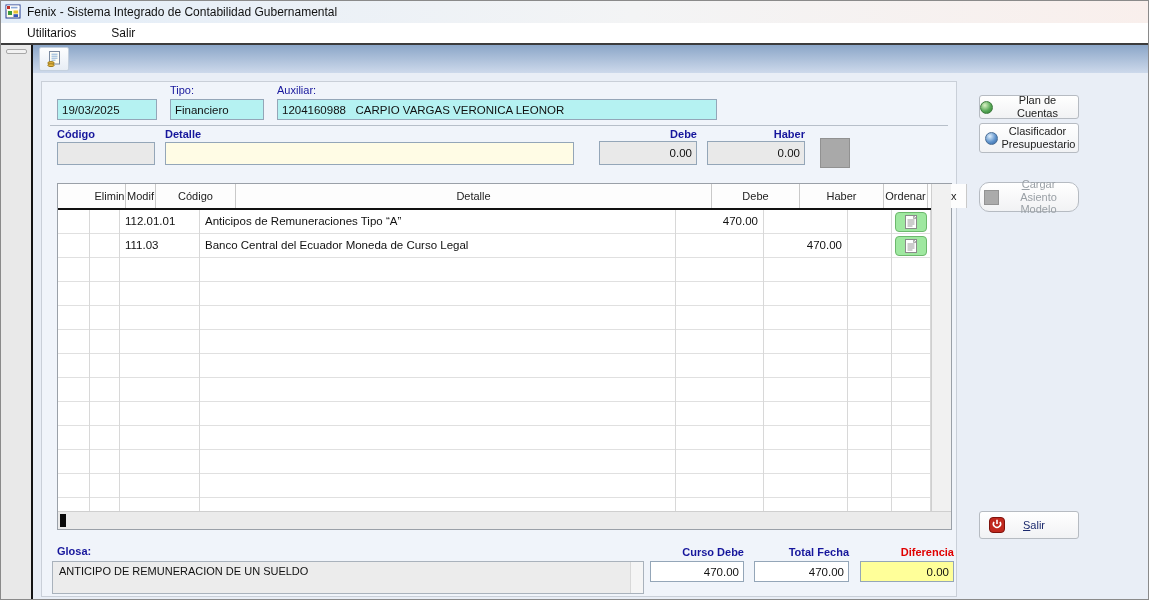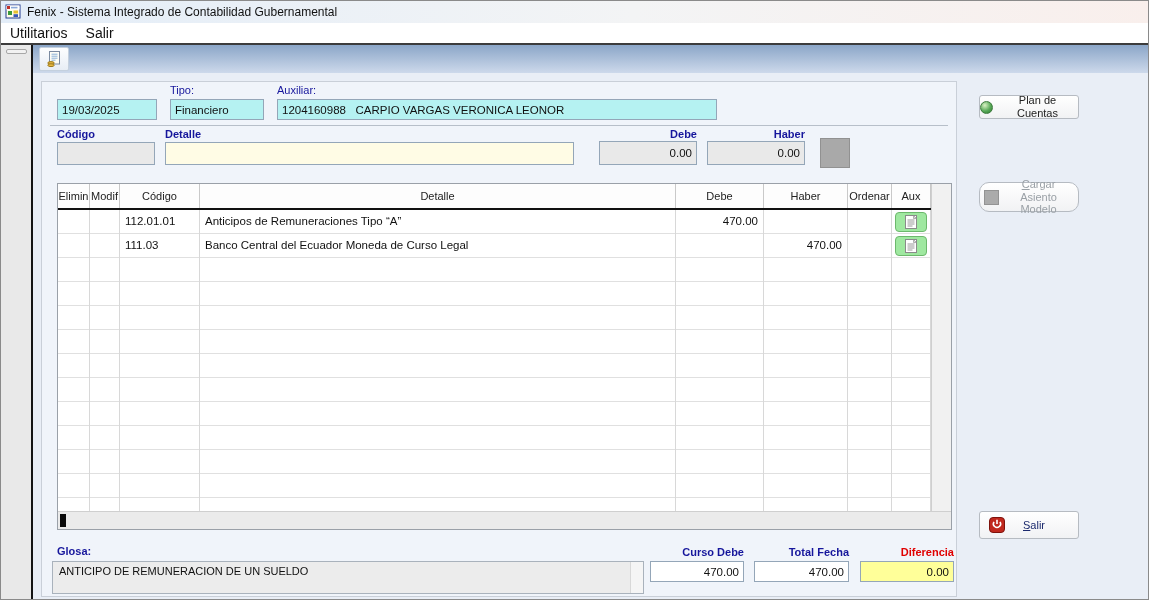--- a/index.html
+++ b/index.html
@@ -7,21 +7,21 @@
   .window { position:relative; width:1149px; height:600px; background:#e9eef6; overflow:hidden; border:1px solid #8a8a8a; }
 
   
   .titlebar { position:absolute; left:0; top:0; width:1149px; height:22px;
     background:linear-gradient(to right,#e3edf8,#f3f4f5 55%,#f9efec);
     display:flex; align-items:center; padding-left:4px; }
   .titlebar .title-text { font-size:12px; color:#111; margin-left:6px; }
 
   
   .menubar { position:absolute; left:0; top:22px; width:1149px; height:20px; background:#ffffff; display:flex; align-items:center; }
-  .menu-item { font-size:14px; color:#111; padding:2px 9px; cursor:default; }
+  .menu-item { font-size:12px; color:#111; padding:2px 9px; cursor:default;margin-left:17px; }
 
   .dark-line { position:absolute; left:0; top:42px; width:1149px; height:2px; background:#3c3c3c; }
 
   
   .left-strip { position:absolute; left:0; top:44px; width:30px; height:556px; background:#e9e9e9; }
   .grip { position:absolute; left:5px; top:4px; width:21px; height:5px; border:1px solid #a8a8a8; border-radius:2px; background:#f2f2f2; }
   .left-divider { position:absolute; left:30px; top:44px; width:2px; height:556px; background:#141414; }
 
   
   .toolbar { position:absolute; left:32px; top:44px; width:1117px; height:28px;
@@ -157,21 +157,21 @@
       <span class="lbl b" style="left:557px; top:46px; width:98px; text-align:right;">Debe</span>
       <input class="fld gray right" style="left: 557px; top: 59px; width: 98px; height: 24px;" readonly="" value="0.00">
 
       <span class="lbl b" style="left:665px; top:46px; width:98px; text-align:right;">Haber</span>
       <input class="fld gray right" style="left: 665px; top: 59px; width: 98px; height: 24px;" readonly="" value="0.00">
 
       <button class="gray-square-btn" style="left:778px; top:56px;"></button>
 
       <div class="grid" id="grid">
         <div class="grid-head" id="grid-head">
-            <div class="hcell" style="width: 32px;">Elimin</div>
+            <div class="hcell" style="width: 32px; margin-left: 36px;">Elimin</div>
             <div class="hcell" style="width: 30px;">Modif</div>
             <div class="hcell" style="width: 80px;">Código</div>
             <div class="hcell" style="width: 476px;">Detalle</div>
             <div class="hcell" style="width: 88px;">Debe</div>
             <div class="hcell" style="width: 84px;">Haber</div>
             <div class="hcell" style="width: 44px;">Ordenar</div>
             <div class="hcell" style="width: 39px;">Aux</div>
           </div>
         <div class="head-rule"></div>
         <div class="grid-body" id="grid-body">
@@ -352,20 +352,24 @@
 
       <span class="lbl red" style="left:818px; top:464px; width:94px; text-align:right;">Diferencia</span>
       <input class="fld diff right" style="left: 818px; top: 479px; width: 94px;" readonly="" value="0.00">
     </div>
 
     <button class="side-btn" style="top:22px; height:24px;">
       <span class="sphere green"></span>
       <span class="btn-label">Plan de Cuentas</span>
     </button>
 
+    <button class="side-btn" style="top:50px; height:30px;">
+      <span class="sphere blue"></span>
+      <span class="btn-label" style="width:72px;">Clasificador Presupuestario</span>
+    </button>
 
     <button class="side-btn disabled" style="top:109px; height:30px;border-radius:10px;">
       <span class="gray-chip"></span>
       <span class="btn-label" style="width:72px;">Cargar Asiento Modelo</span>
     </button>
 
     <button class="side-btn salir" style="top:438px; height:28px; justify-content:flex-start; padding-left:9px; gap:18px;">
       <span style="display:flex;">
         <svg width="16" height="16" viewBox="0 0 16 16">
           <rect x="0.5" y="0.5" width="15" height="15" rx="3.5" fill="#c0281e" stroke="#7e120c"></rect>

